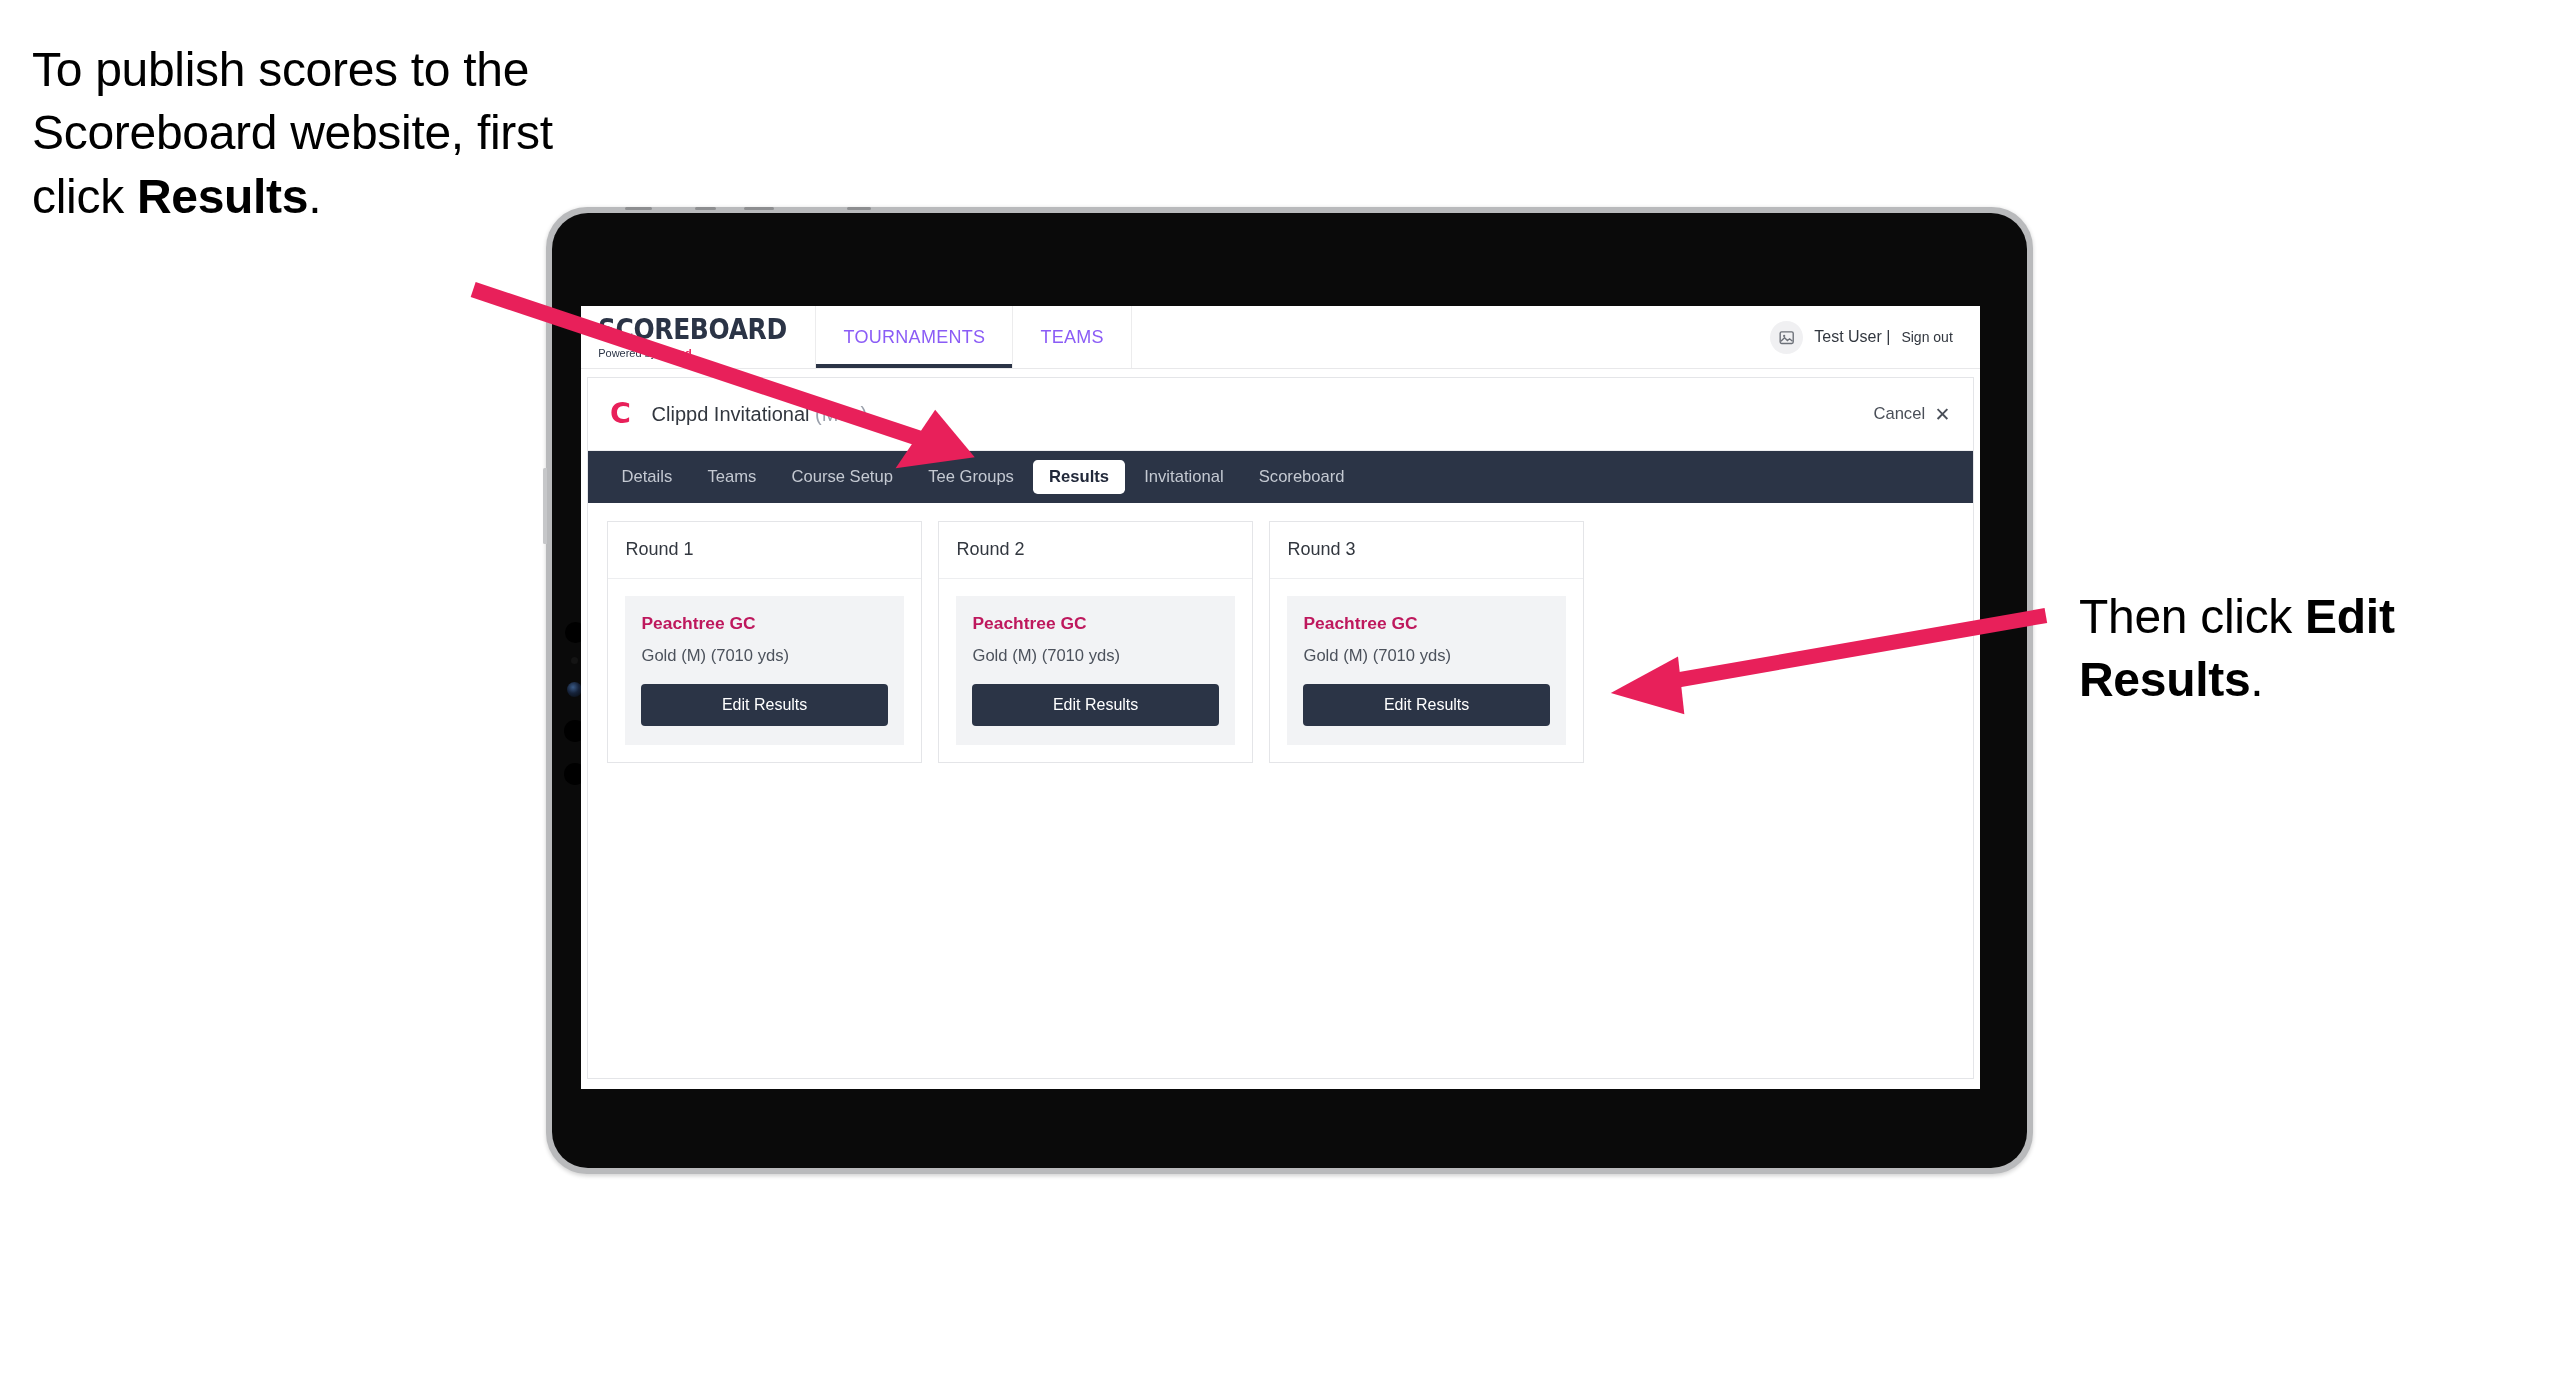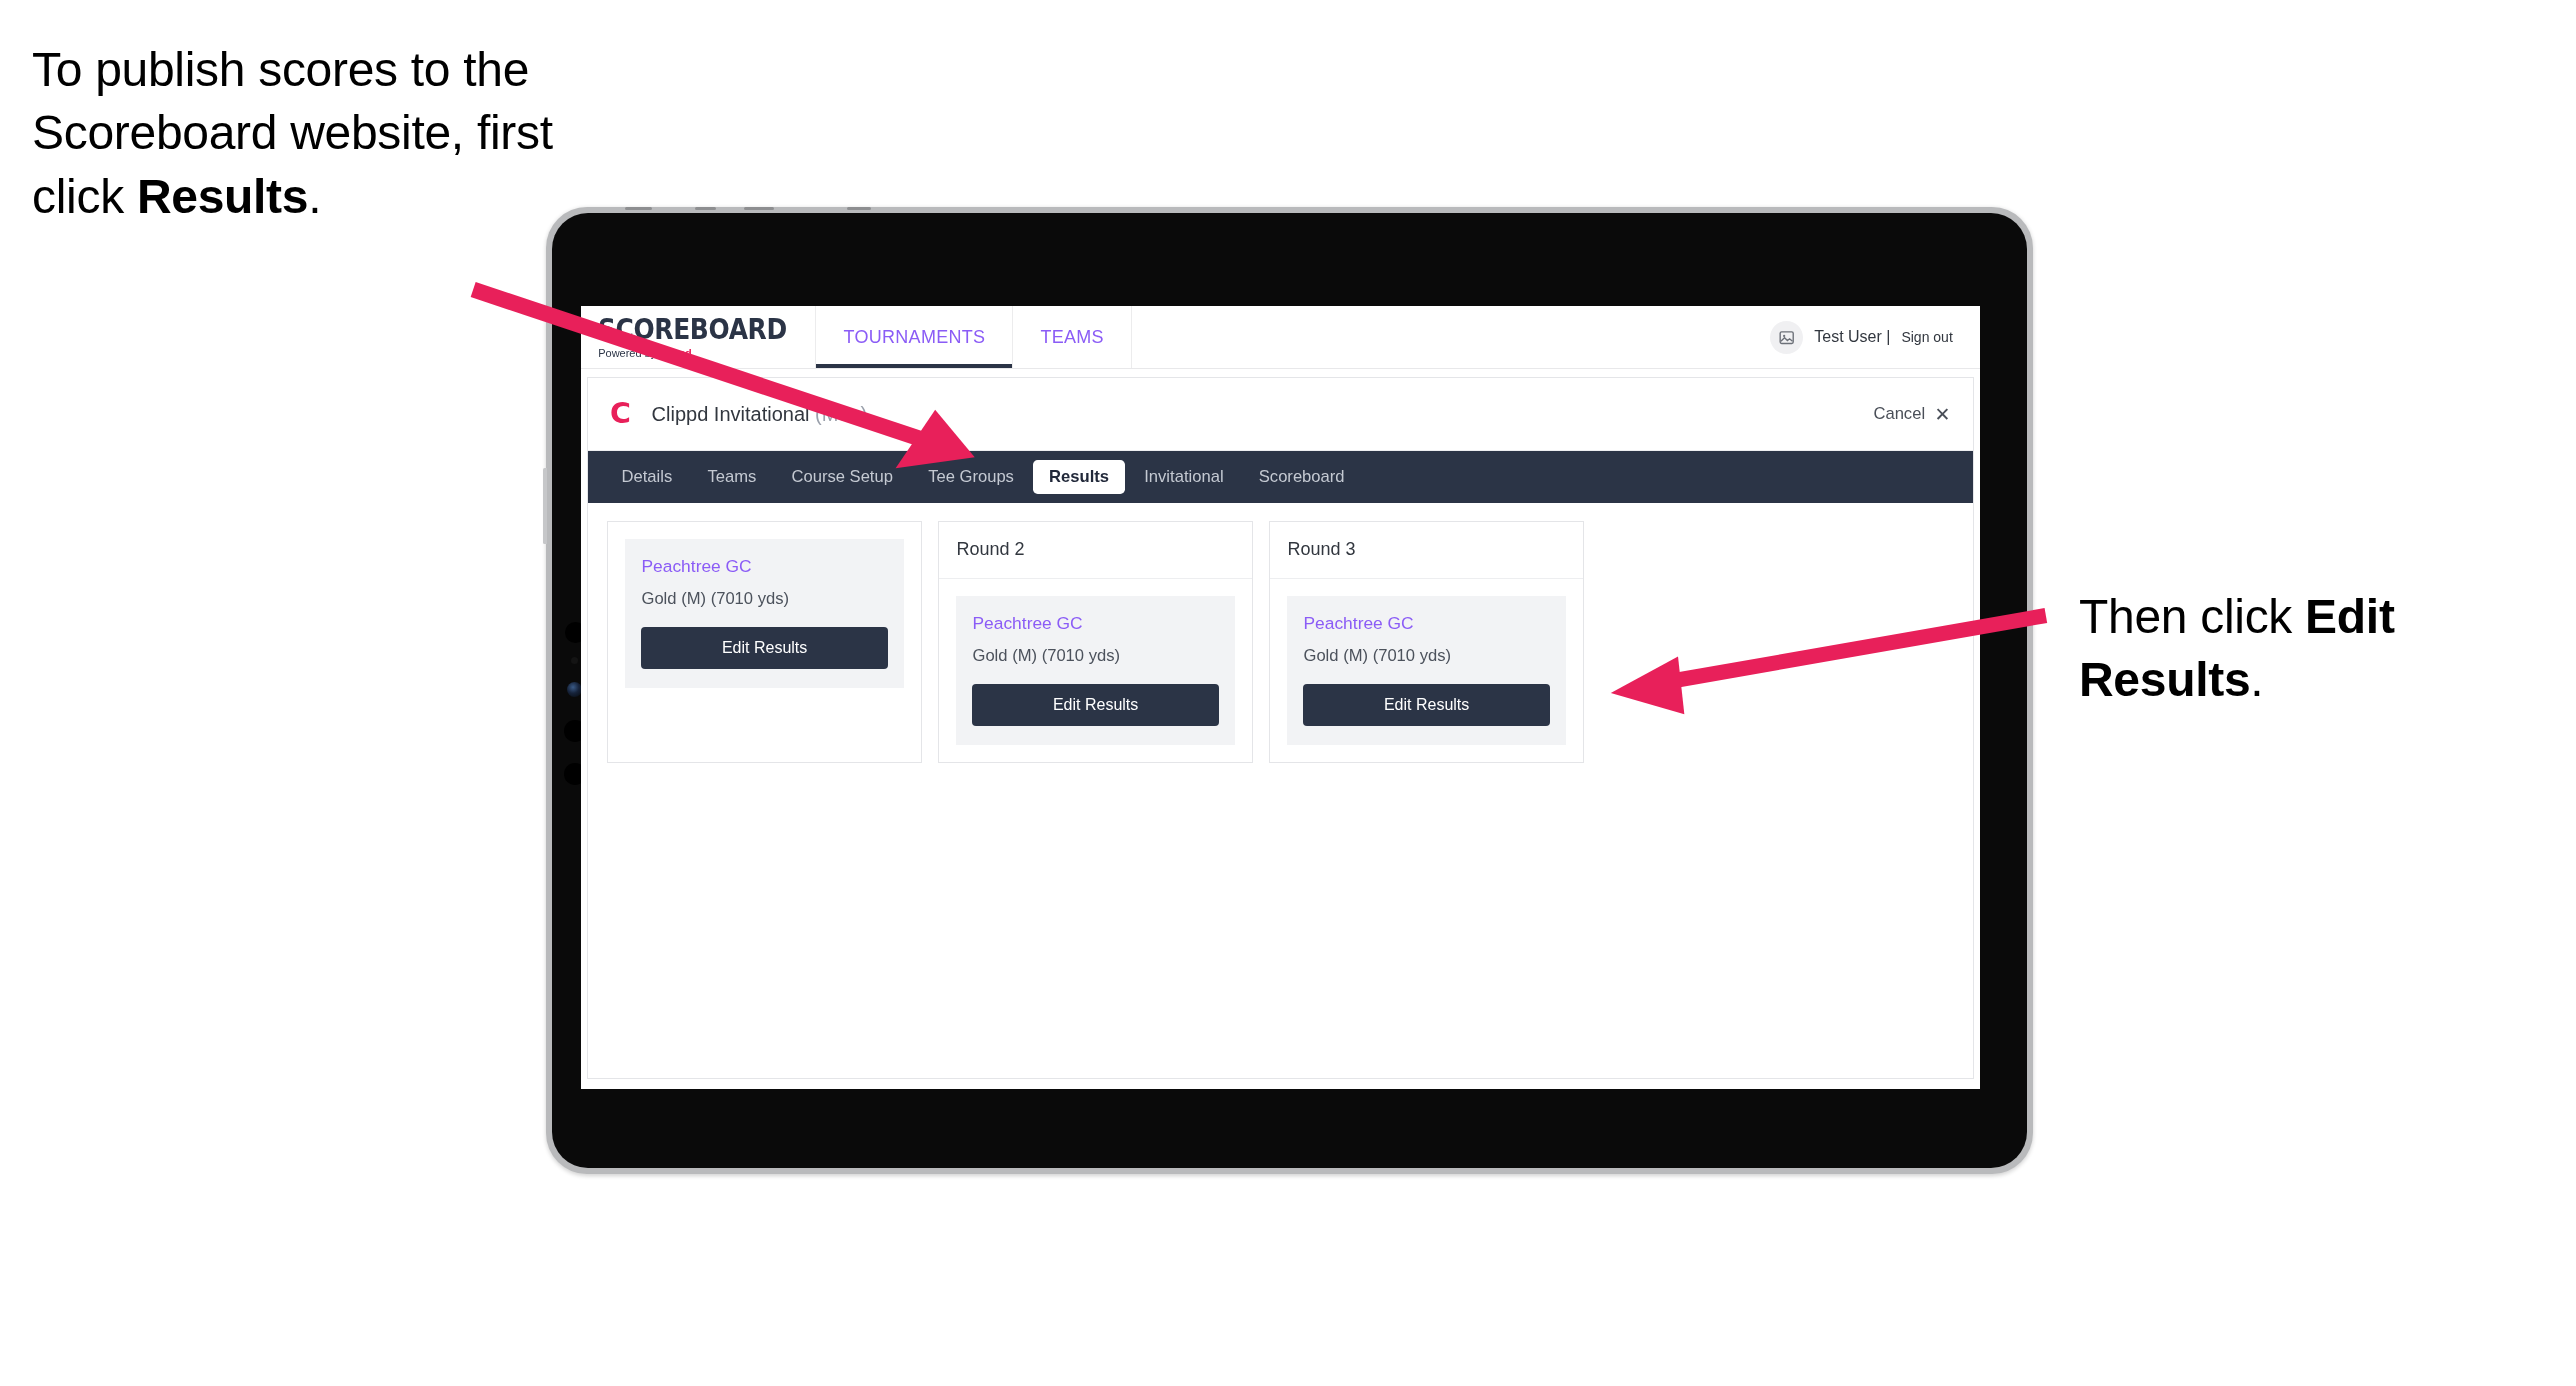--- a/index.html
+++ b/index.html
@@ -249,22 +249,22 @@
     color: #32373f;
     box-sizing: border-box;
   }
   .round-body { padding: 17.4px; }
   .course-panel {
     background: #f2f3f5;
     padding: 17.4px 16px 19px 16px;
   }
   .course-name {
     font-size: 17.4px;
-    font-weight: 400;
-    color: #8b5cf6;
+    font-weight: 700;
+    color: #be185d;
     margin-bottom: 7.1px;
   }
   .course-tee {
     font-size: 16.6px;
     color: #4c525c;
     margin-bottom: 17.4px;
     margin-top: 12px;
   }
   .edit-btn {
     display: block;
@@ -356,20 +356,21 @@
           <div class="nav-item">Course Setup</div>
           <div class="nav-item">Tee Groups</div>
           <div class="nav-item active">Results</div>
           <div class="nav-item">Invitational</div>
           <div class="nav-item">Scoreboard</div>
         </div>
 
         <div id="rounds">
 
           <div class="round-card">
+            <div class="round-head">Round 1</div>
             <div class="round-body">
               <div class="course-panel">
                 <div class="course-name">Peachtree GC</div>
                 <div class="course-tee">Gold (M) (7010 yds)</div>
                 <button class="edit-btn">Edit Results</button>
               </div>
             </div>
           </div>
 
           <div class="round-card">

